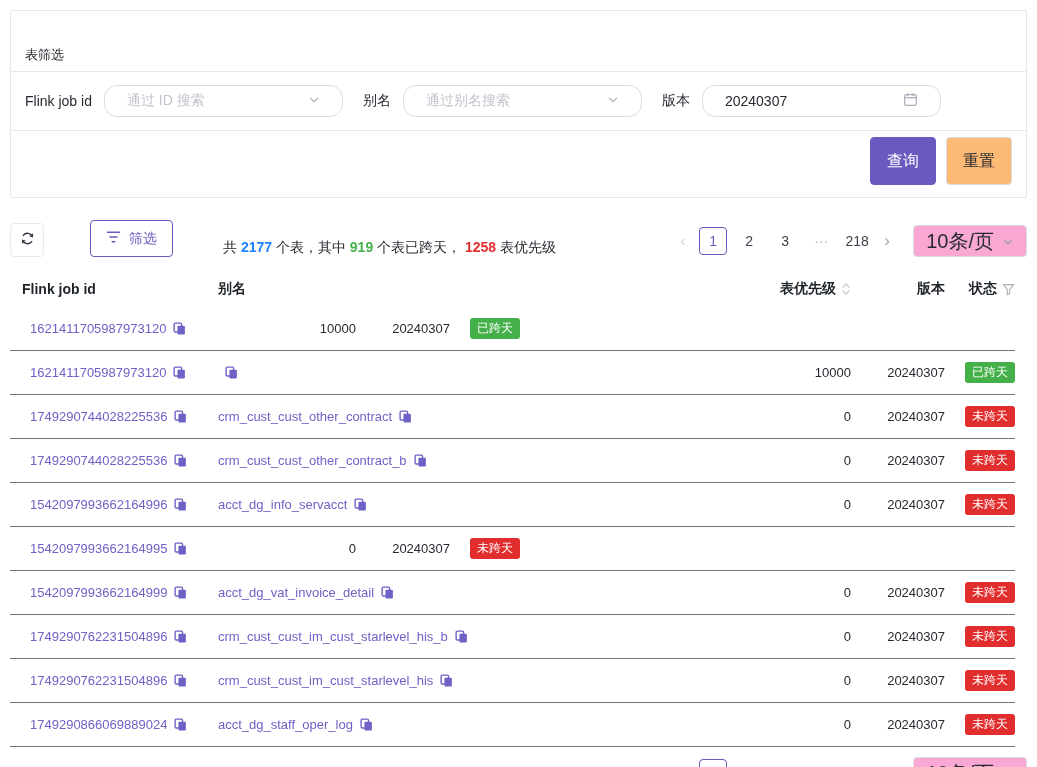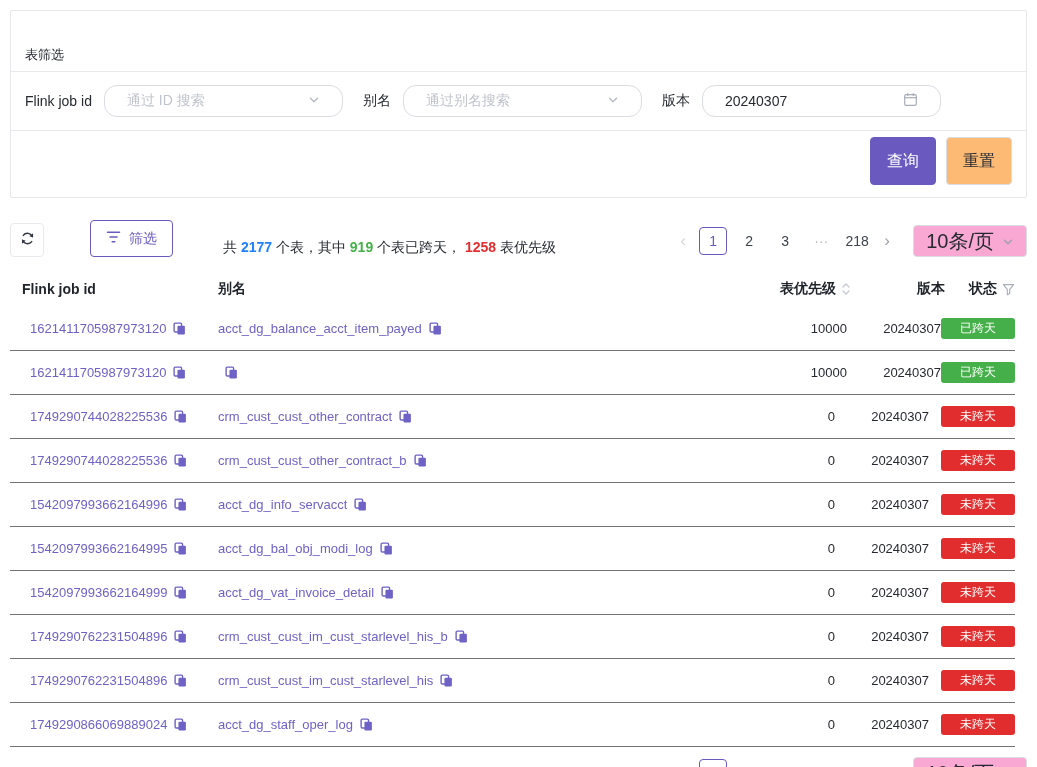--- a/index.html
+++ b/index.html
@@ -50,21 +50,21 @@
   .col-id{flex:0 0 196px;padding-left:12px;}
   .col-alias{flex:1 1 auto;padding-left:12px;min-width:0;}
   .col-priority{flex:0 0 150px;justify-content:flex-end;}
   .col-version{flex:0 0 94px;justify-content:flex-end;}
   .col-status{flex:0 0 70px;justify-content:flex-end;}
   .head-icon{margin-left:5px;display:flex;align-items:center;}
   .row{display:flex;align-items:center;height:44px;border-bottom:1px solid #737373;font-size:13px;}
   .row .col-id{padding-left:20px;}
   .link{color:var(--link);text-decoration:none;cursor:pointer;white-space:nowrap;overflow:hidden;text-overflow:ellipsis;}
   .copy-btn{margin-left:7px;display:flex;align-items:center;cursor:pointer;flex:0 0 auto;}
-  .badge{padding:3px 19px;border-radius:3px;color:#fff;font-size:12px;line-height:1.25;white-space:nowrap;}
+  .badge{padding:3px 7px;border-radius:3px;color:#fff;font-size:12px;line-height:1.25;white-space:nowrap;}
   .badge-green{background:var(--green);}
   .badge-red{background:var(--red);margin-left:12px;}
   
   .footer{margin:10px 10px 0;display:flex;justify-content:flex-end;align-items:center;}
 </style>
 </head>
 <body>
 
 <section class="filter-card">
   <div class="card-header">
@@ -188,29 +188,20 @@
   <div class="row">
     <div class="cell col-id">
       <a class="link">1621411705987973120</a>
       <span class="copy-btn">
         <svg width="13" height="14" viewBox="0 0 14 15">
           <rect x="1.2" y="1.2" width="8" height="9.6" rx="1.3" fill="none" style="stroke:var(--link)" stroke-width="1.5"></rect>
           <rect x="4.8" y="3.9" width="8" height="9.6" rx="1.3" style="fill:var(--link)"></rect>
         </svg>
       </span>
     </div>
-    <div class="cell col-alias">
-      <a class="link">acct_dg_balance_acct_item_payed</a>
-      <span class="copy-btn">
-        <svg width="13" height="14" viewBox="0 0 14 15">
-          <rect x="1.2" y="1.2" width="8" height="9.6" rx="1.3" fill="none" style="stroke:var(--link)" stroke-width="1.5"></rect>
-          <rect x="4.8" y="3.9" width="8" height="9.6" rx="1.3" style="fill:var(--link)"></rect>
-        </svg>
-      </span>
-    </div>
     <div class="cell col-priority">10000</div>
     <div class="cell col-version">20240307</div>
     <div class="cell col-status">
       <span class="badge badge-green">已跨天</span>
     </div>
   </div>
 
   <div class="row">
     <div class="cell col-id">
       <a class="link">1621411705987973120</a>
@@ -310,29 +301,20 @@
     <div class="cell col-priority">0</div>
     <div class="cell col-version">20240307</div>
     <div class="cell col-status">
       <span class="badge badge-red">未跨天</span>
     </div>
   </div>
 
   <div class="row">
     <div class="cell col-id">
       <a class="link">1542097993662164995</a>
-      <span class="copy-btn">
-        <svg width="13" height="14" viewBox="0 0 14 15">
-          <rect x="1.2" y="1.2" width="8" height="9.6" rx="1.3" fill="none" style="stroke:var(--link)" stroke-width="1.5"></rect>
-          <rect x="4.8" y="3.9" width="8" height="9.6" rx="1.3" style="fill:var(--link)"></rect>
-        </svg>
-      </span>
-    </div>
-    <div class="cell col-alias">
-      <a class="link">acct_dg_bal_obj_modi_log</a>
       <span class="copy-btn">
         <svg width="13" height="14" viewBox="0 0 14 15">
           <rect x="1.2" y="1.2" width="8" height="9.6" rx="1.3" fill="none" style="stroke:var(--link)" stroke-width="1.5"></rect>
           <rect x="4.8" y="3.9" width="8" height="9.6" rx="1.3" style="fill:var(--link)"></rect>
         </svg>
       </span>
     </div>
     <div class="cell col-priority">0</div>
     <div class="cell col-version">20240307</div>
     <div class="cell col-status">

